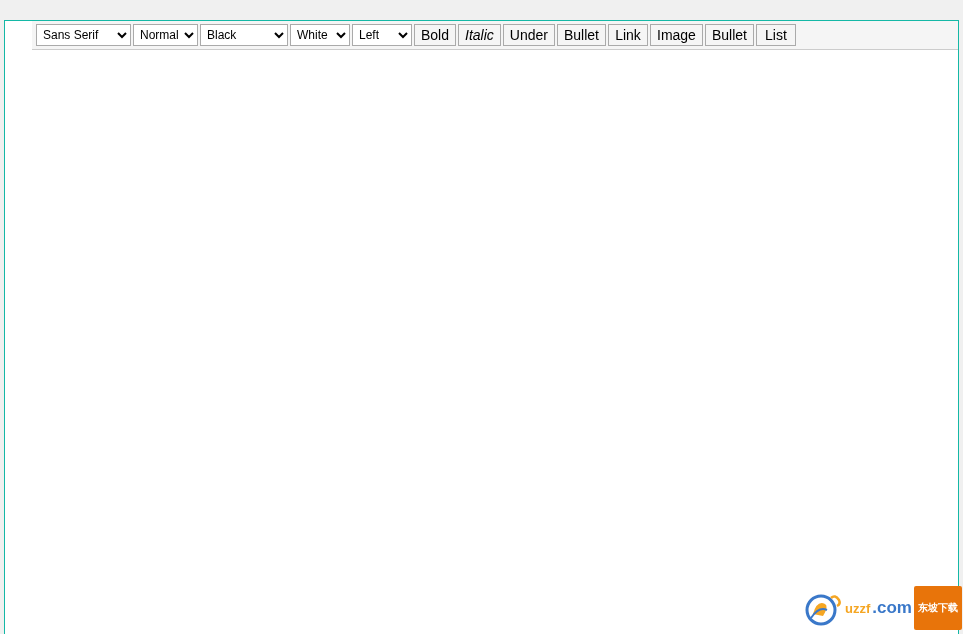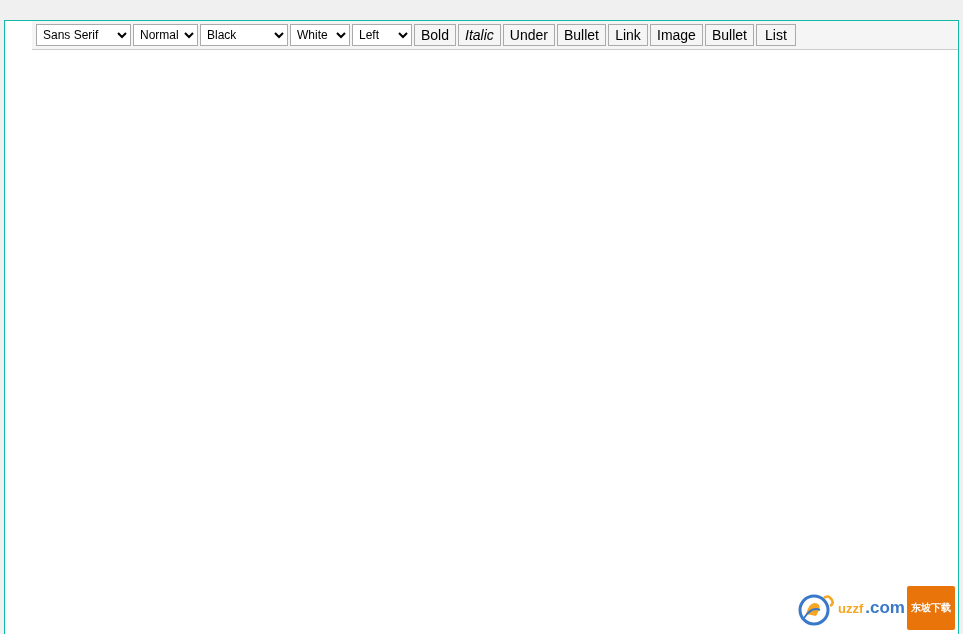--- a/index.html
+++ b/index.html
@@ -86,21 +86,21 @@
       flex: 1;
       background: #fff;
       padding: 8px;
       outline: none;
       overflow-y: auto;
     }
 
     #watermark {
       position: fixed;
       bottom: 4px;
-      right: 8px;
+      right: 1px;
       display: flex;
       align-items: center;
       gap: 2px;
       font-size: 11px;
       font-weight: bold;
       color: #666;
       z-index: 100;
     }
 
     .watermark-logo {

